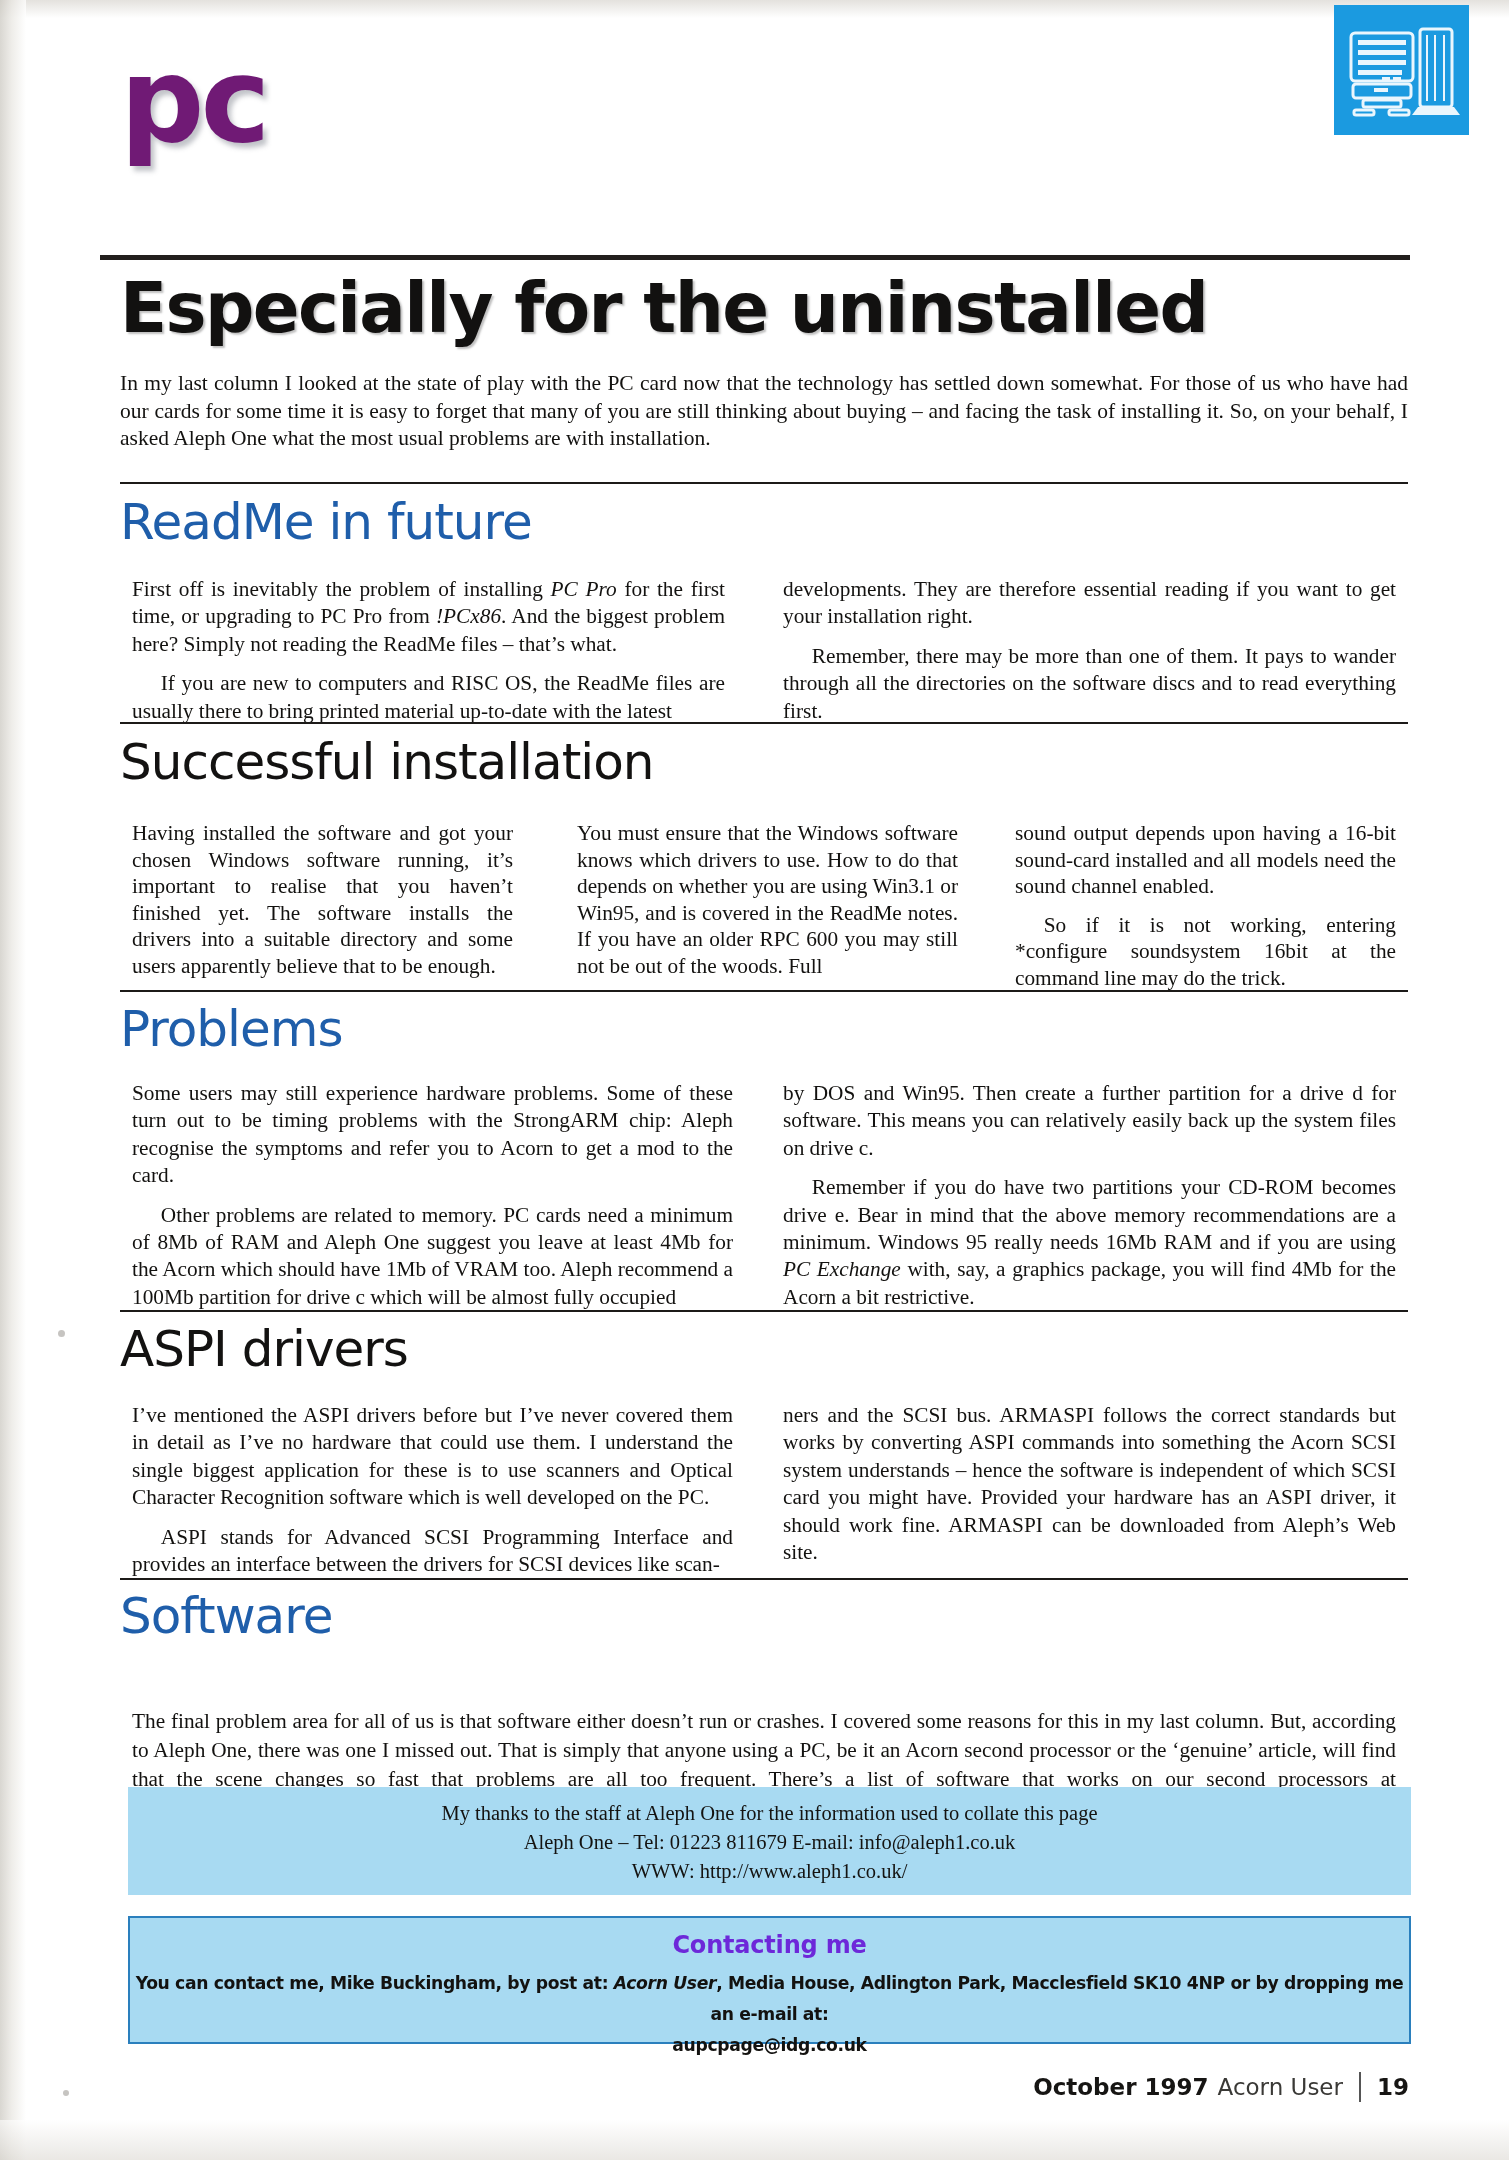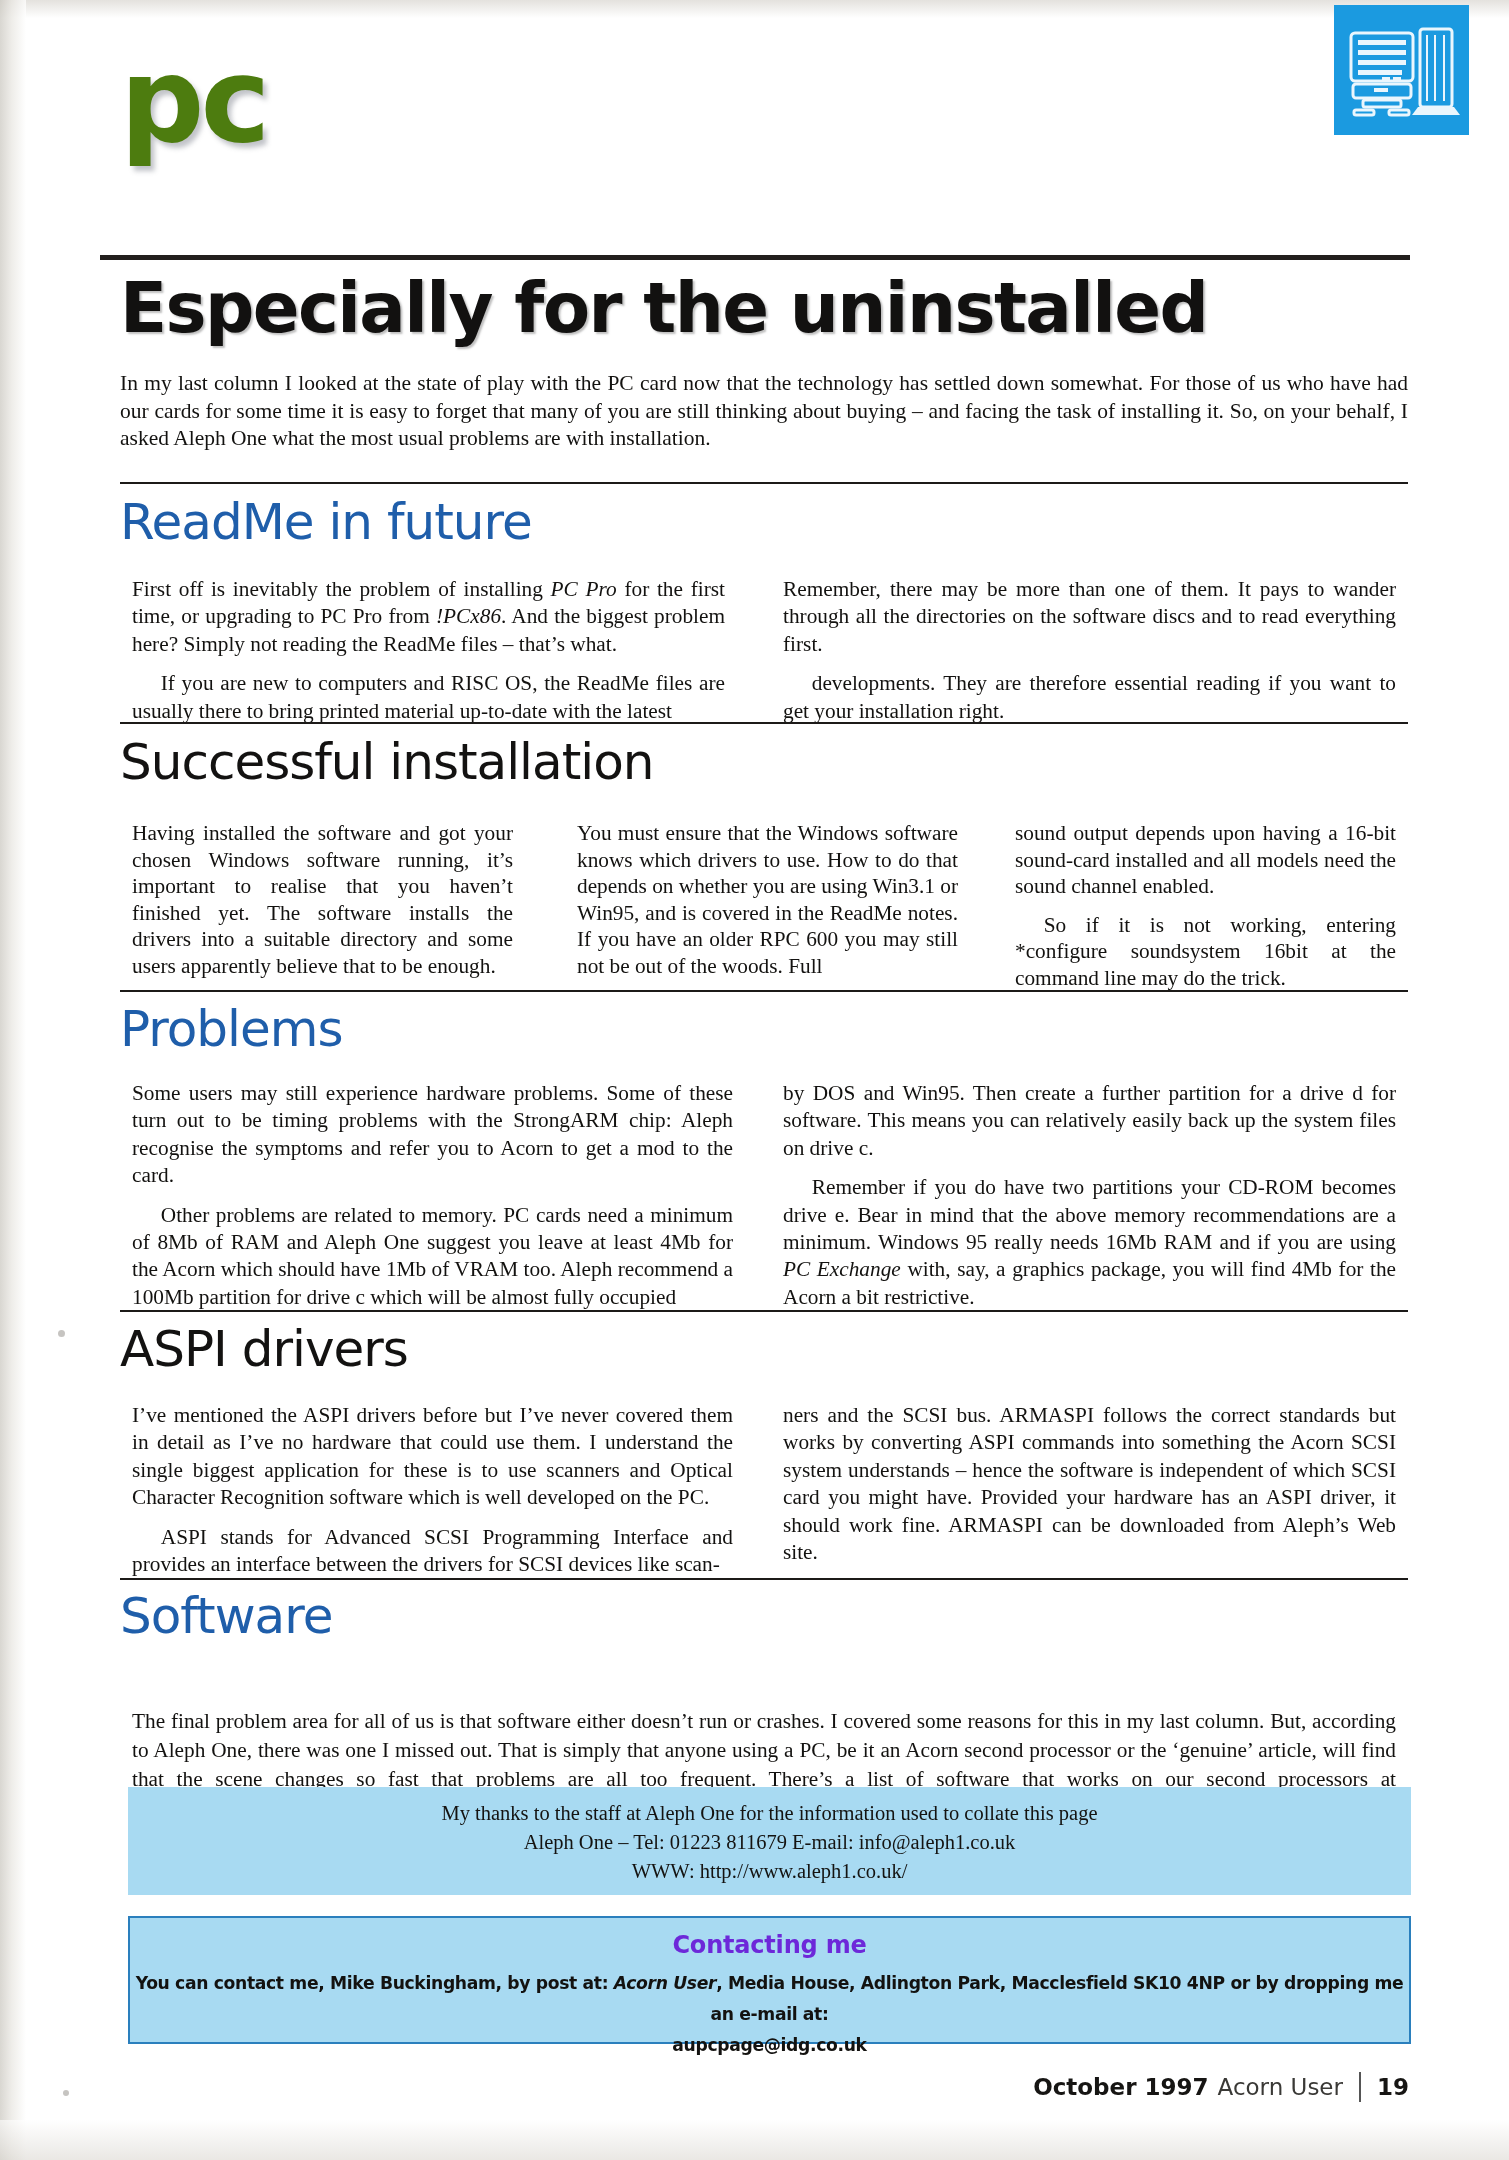--- a/index.html
+++ b/index.html
@@ -206,21 +206,21 @@
 
 <div class="page">
 
   <div class="scan-top-edge"></div>
   <div class="scan-left-edge"></div>
   <div class="scan-bottom-edge"></div>
   <div class="speck" style="left:58px;top:1330px;width:7px;height:7px;"></div>
   <div class="speck" style="left:63px;top:2090px;width:6px;height:6px;"></div>
 
   <div class="masthead">
-    <div class="pc-logo" style="color: #4d7c0f;">pc</div>
+    <div class="pc-logo" style="color: #701a75;">pc</div>
   </div>
 
   <div class="icon-box" style="background: rgb(27, 154, 224);">
     <svg width="135" height="130" viewBox="0 0 135 130" aria-hidden="true">
       <g fill="none" stroke="#eaf6fd" stroke-width="3">
         <rect x="17" y="28" width="62" height="48" rx="4"></rect>
         <rect x="19" y="79" width="58" height="14" rx="3"></rect>
         <rect x="29" y="95" width="38" height="7" rx="2"></rect>
         <rect x="20" y="105" width="20" height="5" rx="2"></rect>
         <rect x="55" y="105" width="20" height="5" rx="2"></rect>
@@ -251,22 +251,22 @@
   <div class="intro">In my last column I looked at the state of play with the PC card now that the technology has settled down somewhat. For those of us who have had our cards for some time it is easy to forget that many of you are still thinking about buying – and facing the task of installing it. So, on your behalf, I asked Aleph One what the most usual problems are with installation.</div>
 
   <div class="rule-thin" style="top:482px;"></div>
 
   <div class="sec-head blue" style="left: 120px; top: 494px; font-size: 50px; line-height: 56px; color: rgb(31, 94, 170);">ReadMe in future</div>
   <div class="col" style="left:120px; top:564px; width:617px;">
       <p>First off is inevitably the problem of installing <i>PC Pro</i> for the first time, or upgrading to PC Pro from <i>!PCx86</i>. And the biggest problem here? Simply not reading the ReadMe files – that’s what.</p>
       <p>If you are new to computers and RISC OS, the ReadMe files are usually there to bring printed material up-to-date with the latest</p>
     </div>
   <div class="col" style="left:771px; top:564px; width:637px;">
+      <p>developments. They are therefore essential reading if you want to get your installation right.</p>
       <p>Remember, there may be more than one of them. It pays to wander through all the directories on the software discs and to read everything first.</p>
-      <p>developments. They are therefore essential reading if you want to get your installation right.</p>
     </div>
 
   <div class="rule-thin" style="top:722px;"></div>
 
   <div class="sec-head black" style="left: 120px; top: 733px; font-size: 50px; line-height: 58px; color: rgb(19, 18, 17);">Successful installation</div>
   <div class="col tight" style="left:120px; top:808px; width:405px;">
       <p>Having installed the software and got your chosen Windows software running, it’s important to realise that you haven’t finished yet. The software installs the drivers into a suitable directory and some users apparently believe that to be enough.</p>
     </div>
   <div class="col tight" style="left:565px; top:808px; width:405px;">
       <p>You must ensure that the Windows software knows which drivers to use. How to do that depends on whether you are using Win3.1 or Win95, and is covered in the ReadMe notes. If you have an older RPC 600 you may still not be out of the woods. Full</p>

